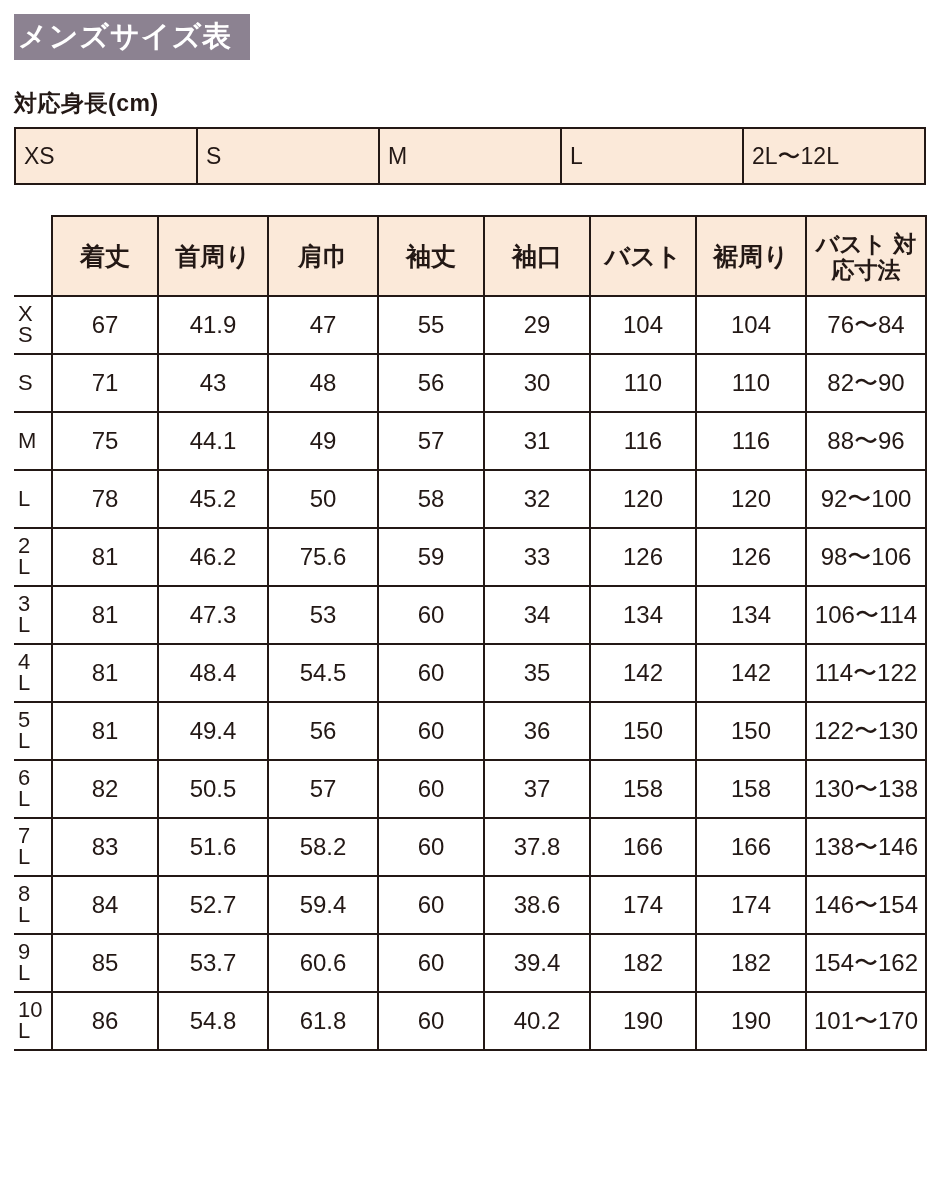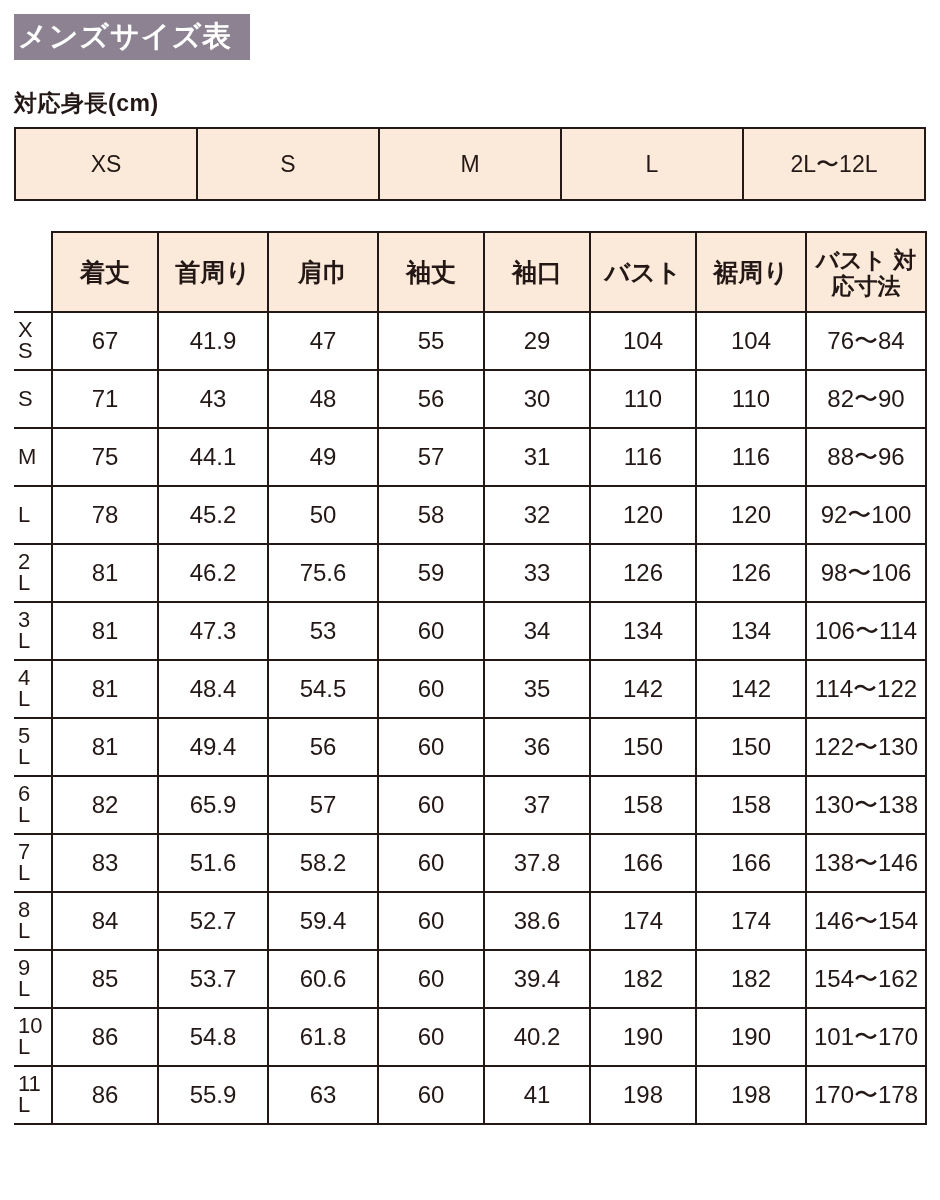--- a/index.html
+++ b/index.html
@@ -37,24 +37,23 @@
     font-weight: bold;
     letter-spacing: 0.5px;
   }
   table {
     border-collapse: collapse;
     table-layout: fixed;
     width: 912px;
   }
   .height-table td {
     border: 2px solid #231815;
-    text-align: center;
     font-size: 23px;
     height: 38px;
-    padding: 16px;
+    padding: 8px;
   }
   .height-table .hdr {
     background: #fbe9d9;
     font-weight: normal;
   }
   .spacer {
     height: 30px;
   }
   .size-table td, .size-table th {
     border: 2px solid #231815;
@@ -252,21 +251,21 @@
           <td>150</td>
           <td>150</td>
           <td>122〜130</td>
         </tr>
         <tr>
           <td class="rowhdr">
             <span>6</span>
             <span>L</span>
           </td>
           <td>82</td>
-          <td>65.9</td>
+          <td>50.5</td>
           <td>57</td>
           <td>60</td>
           <td>37</td>
           <td>158</td>
           <td>158</td>
           <td>130〜138</td>
         </tr>
         <tr>
           <td class="rowhdr">
             <span>7</span>
@@ -316,30 +315,16 @@
           </td>
           <td>86</td>
           <td>54.8</td>
           <td>61.8</td>
           <td>60</td>
           <td>40.2</td>
           <td>190</td>
           <td>190</td>
           <td>101〜170</td>
         </tr>
-        <tr>
-          <td class="rowhdr">
-            <span>11</span>
-            <span>L</span>
-          </td>
-          <td>86</td>
-          <td>55.9</td>
-          <td>63</td>
-          <td>60</td>
-          <td>41</td>
-          <td>198</td>
-          <td>198</td>
-          <td>170〜178</td>
-        </tr>
       </tbody>
   </table>
 
 </div>
 
 </body></html>

